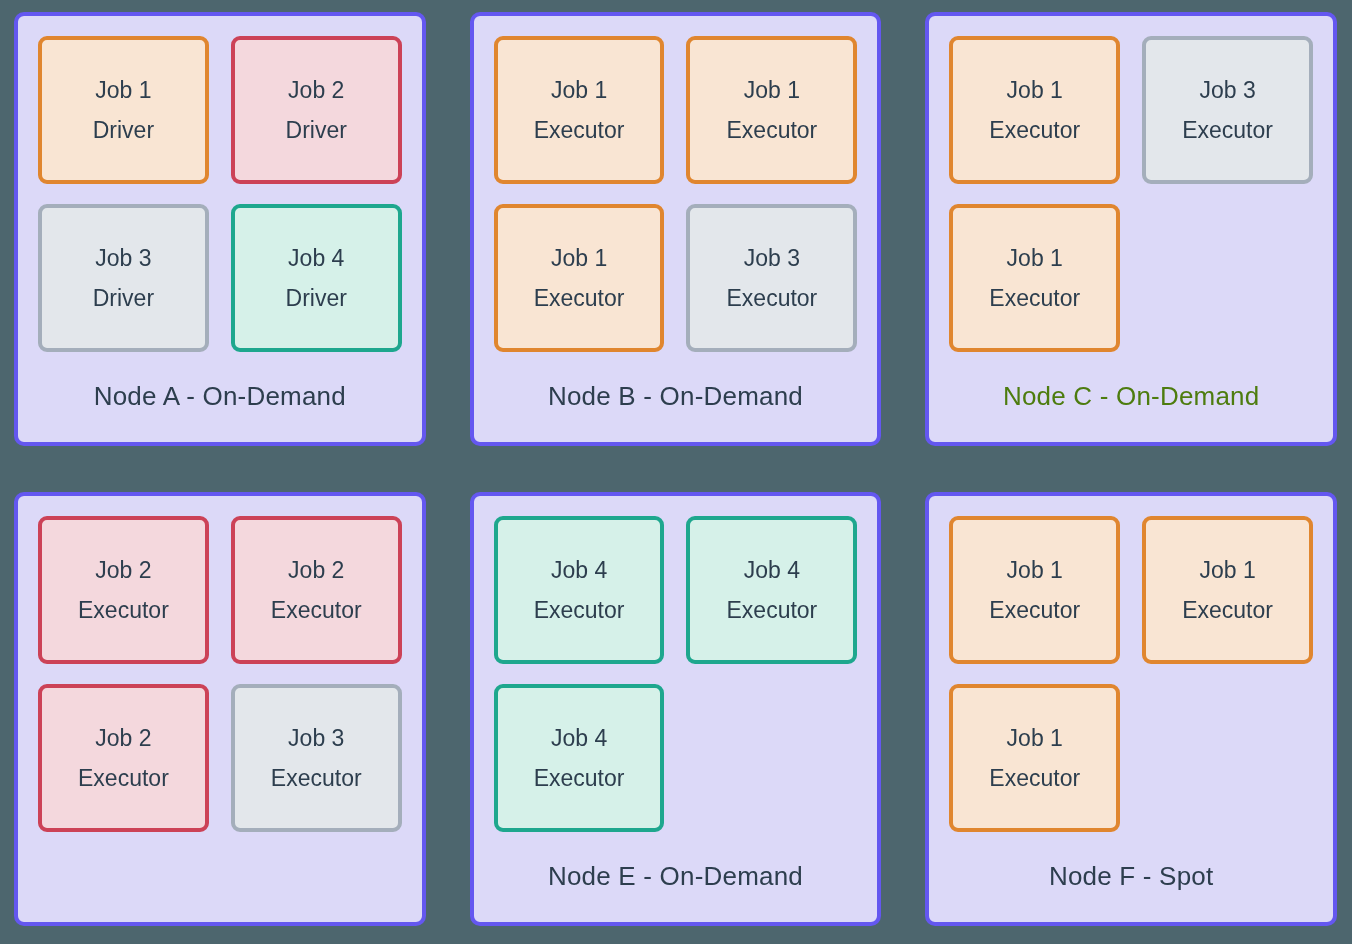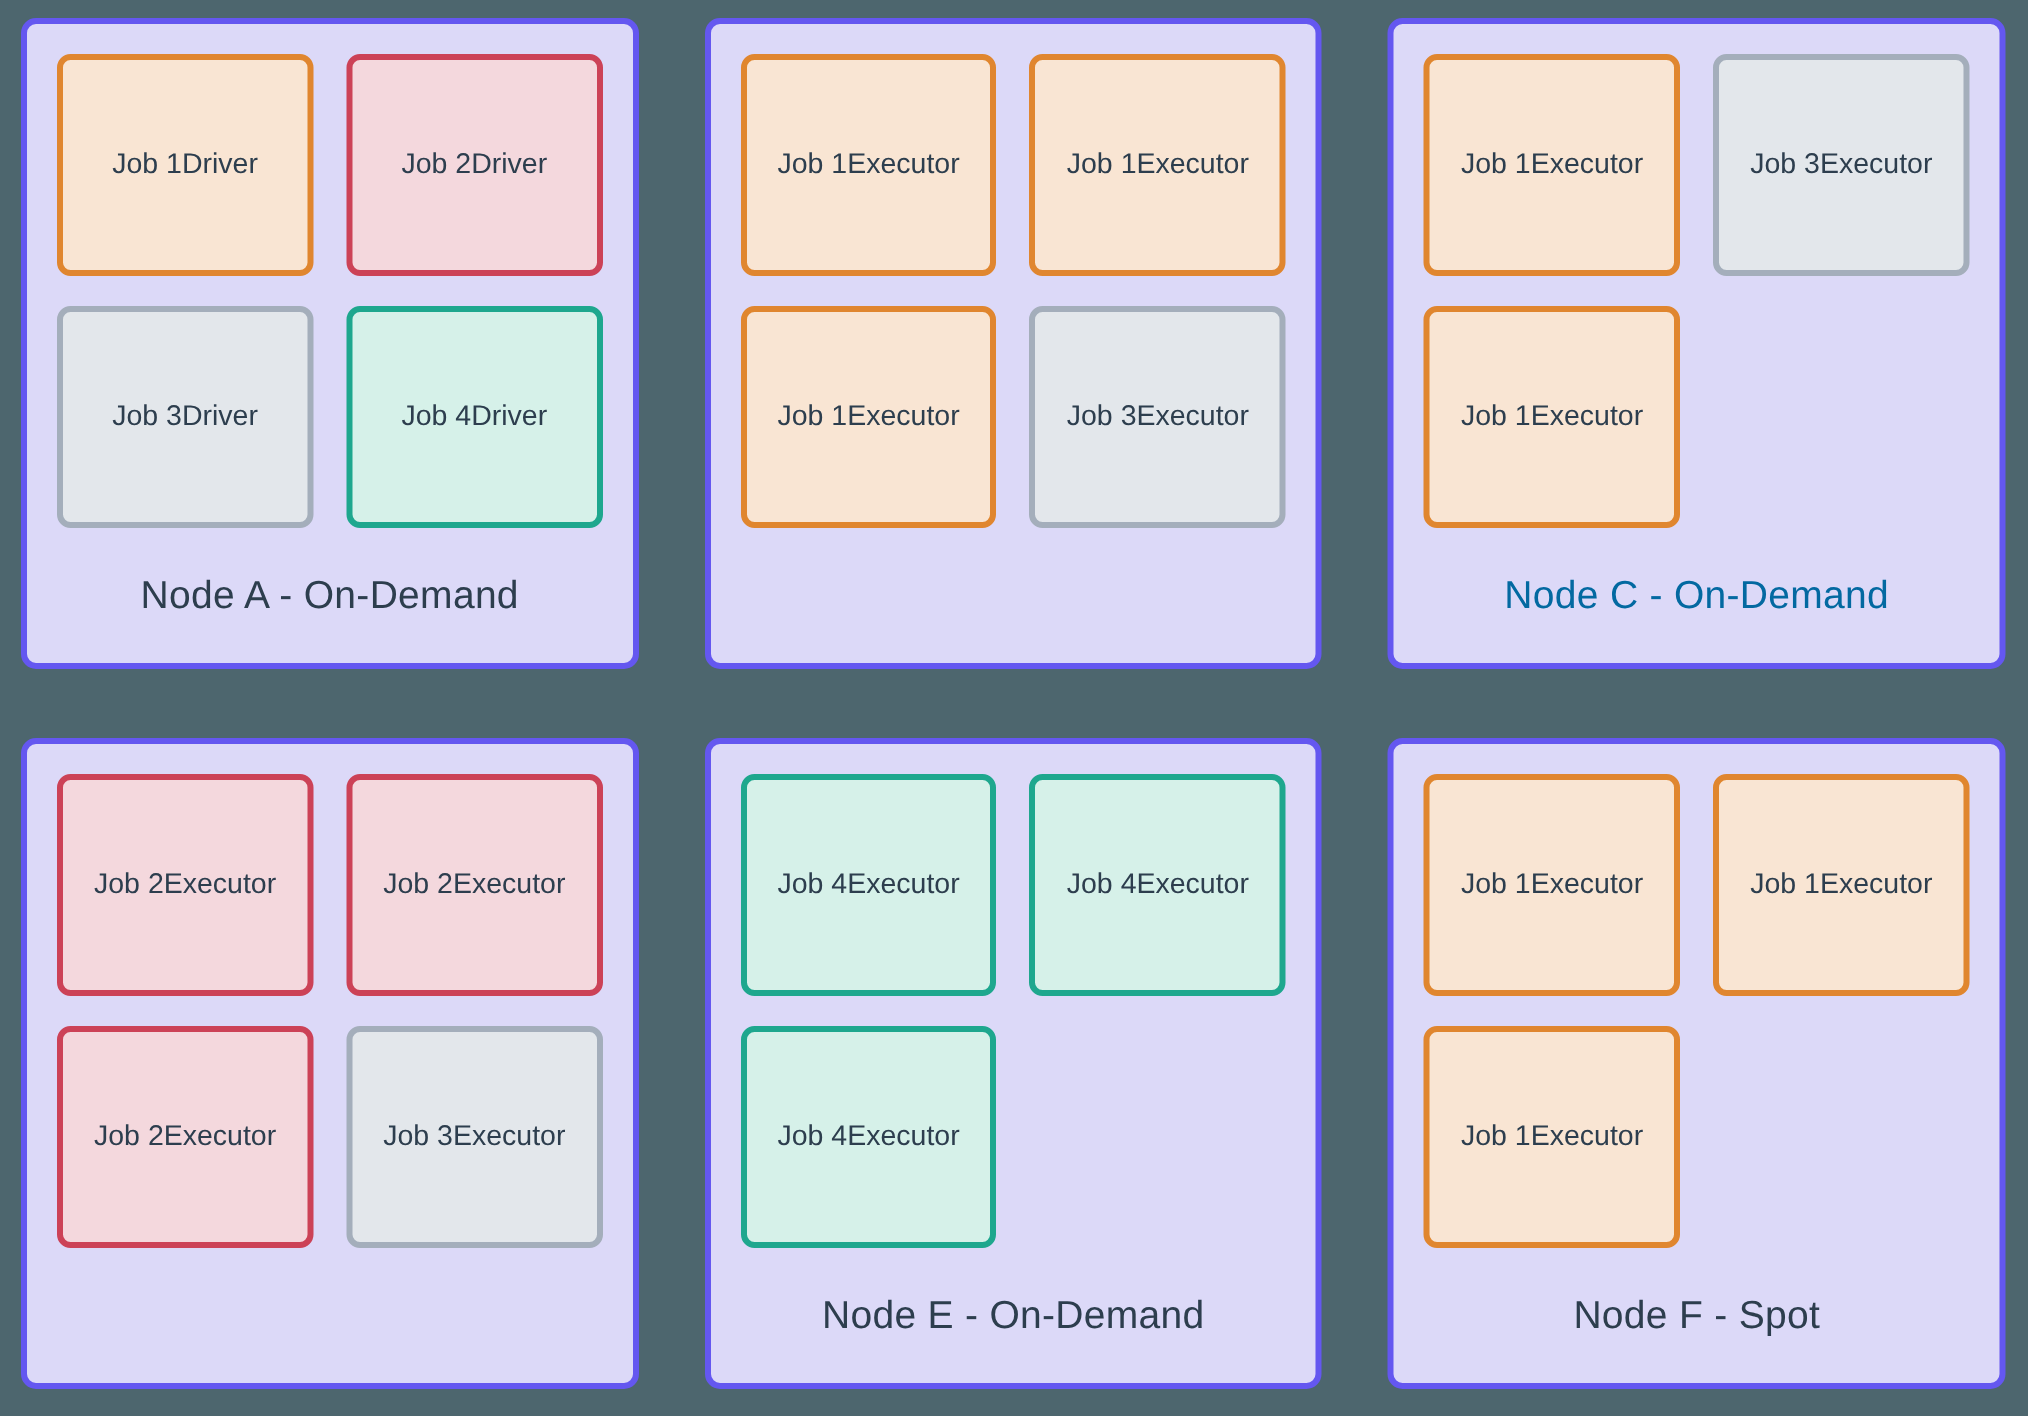--- a/index.html
+++ b/index.html
@@ -33,24 +33,24 @@
     display: grid;
     grid-template-columns: 1fr 1fr;
     column-gap: 22px;
     row-gap: 20px;
   }
   .job-box {
     height: 148px;
     border: 4px solid;
     border-radius: 9px;
     display: flex;
-    flex-direction: row;
+    flex-direction: column;
     align-items: center;
     justify-content: center;
-    font-size: 19px;
+    font-size: 23px;
     line-height: 40px;
     text-align: center;
   }
   .node-label {
     flex: 1;
     display: flex;
     align-items: center;
     justify-content: center;
     padding-top: 18px;
     font-size: 26px;
@@ -102,40 +102,41 @@
   <div class="job-box" style="border-color: rgb(224, 134, 47); background: rgb(249, 229, 211); color: rgb(45, 62, 78);">
     <div>Job 1</div>
     <div>Executor</div>
   </div>
 
   <div class="job-box" style="border-color: rgb(164, 174, 187); background: rgb(227, 231, 235); color: rgb(45, 62, 78);">
     <div>Job 3</div>
     <div>Executor</div>
   </div>
 </div>
-  </section>
-
-  <section class="node" style="background: rgb(220, 217, 248); border-color: rgb(100, 87, 240);">
-    <div class="boxes">
-  <div class="job-box" style="border-color: rgb(224, 134, 47); background: rgb(249, 229, 211); color: rgb(45, 62, 78);">
-    <div>Job 1</div>
-    <div>Executor</div>
-  </div>
-
-  <div class="job-box" style="border-color: rgb(164, 174, 187); background: rgb(227, 231, 235); color: rgb(45, 62, 78);">
-    <div>Job 3</div>
-    <div>Executor</div>
-  </div>
-
-  <div class="job-box" style="border-color: rgb(224, 134, 47); background: rgb(249, 229, 211); color: rgb(45, 62, 78);">
-    <div>Job 1</div>
-    <div>Executor</div>
-  </div>
-</div>
-    <div class="node-label" style="color: #0369a1;">Node C - On-Demand</div>
+    <div class="node-label" style="color: rgb(45, 62, 78);">Node B - On-Demand</div>
+  </section>
+
+  <section class="node" style="background: rgb(220, 217, 248); border-color: rgb(100, 87, 240);">
+    <div class="boxes">
+  <div class="job-box" style="border-color: rgb(224, 134, 47); background: rgb(249, 229, 211); color: rgb(45, 62, 78);">
+    <div>Job 1</div>
+    <div>Executor</div>
+  </div>
+
+  <div class="job-box" style="border-color: rgb(164, 174, 187); background: rgb(227, 231, 235); color: rgb(45, 62, 78);">
+    <div>Job 3</div>
+    <div>Executor</div>
+  </div>
+
+  <div class="job-box" style="border-color: rgb(224, 134, 47); background: rgb(249, 229, 211); color: rgb(45, 62, 78);">
+    <div>Job 1</div>
+    <div>Executor</div>
+  </div>
+</div>
+    <div class="node-label" style="color: #4d7c0f;">Node C - On-Demand</div>
   </section>
 
   <section class="node" style="background: rgb(220, 217, 248); border-color: rgb(100, 87, 240);">
     <div class="boxes">
   <div class="job-box" style="border-color: rgb(204, 66, 87); background: rgb(244, 216, 221); color: rgb(45, 62, 78);">
     <div>Job 2</div>
     <div>Executor</div>
   </div>
 
   <div class="job-box" style="border-color: rgb(204, 66, 87); background: rgb(244, 216, 221); color: rgb(45, 62, 78);">

